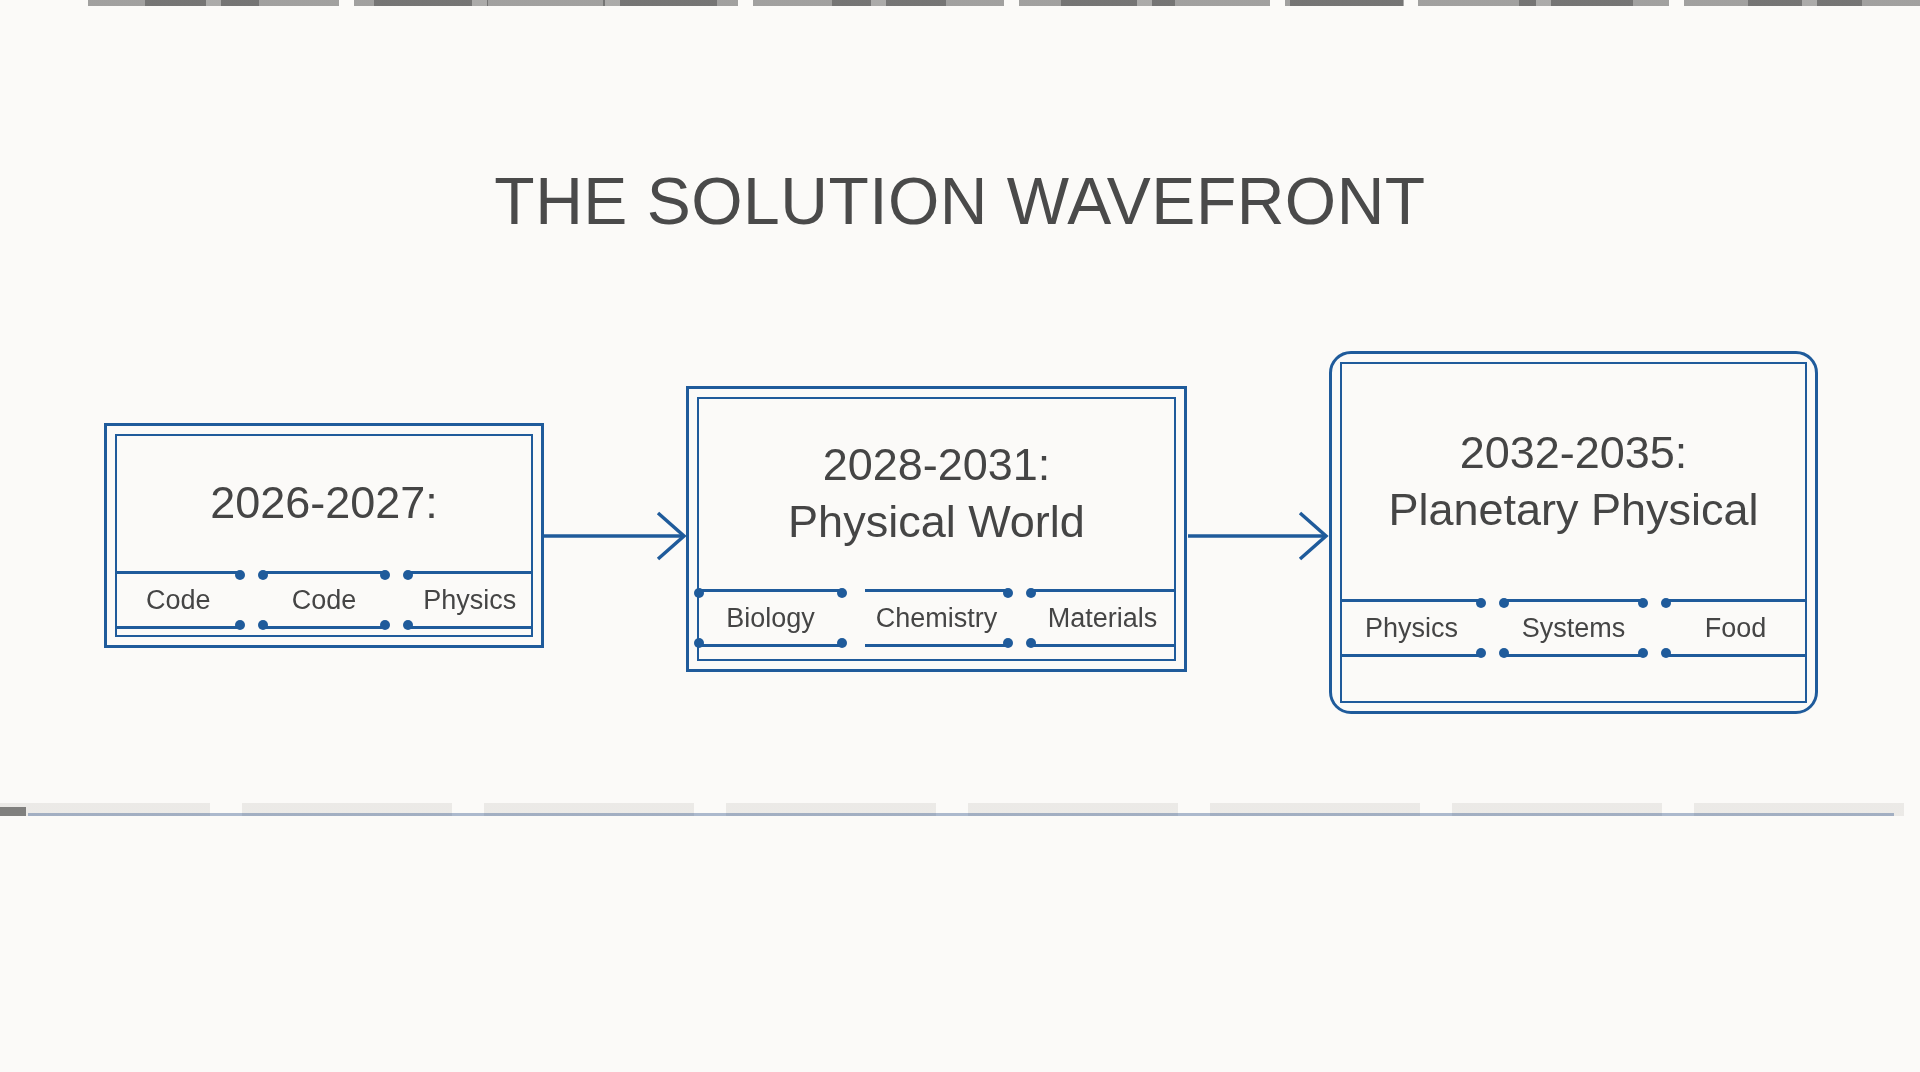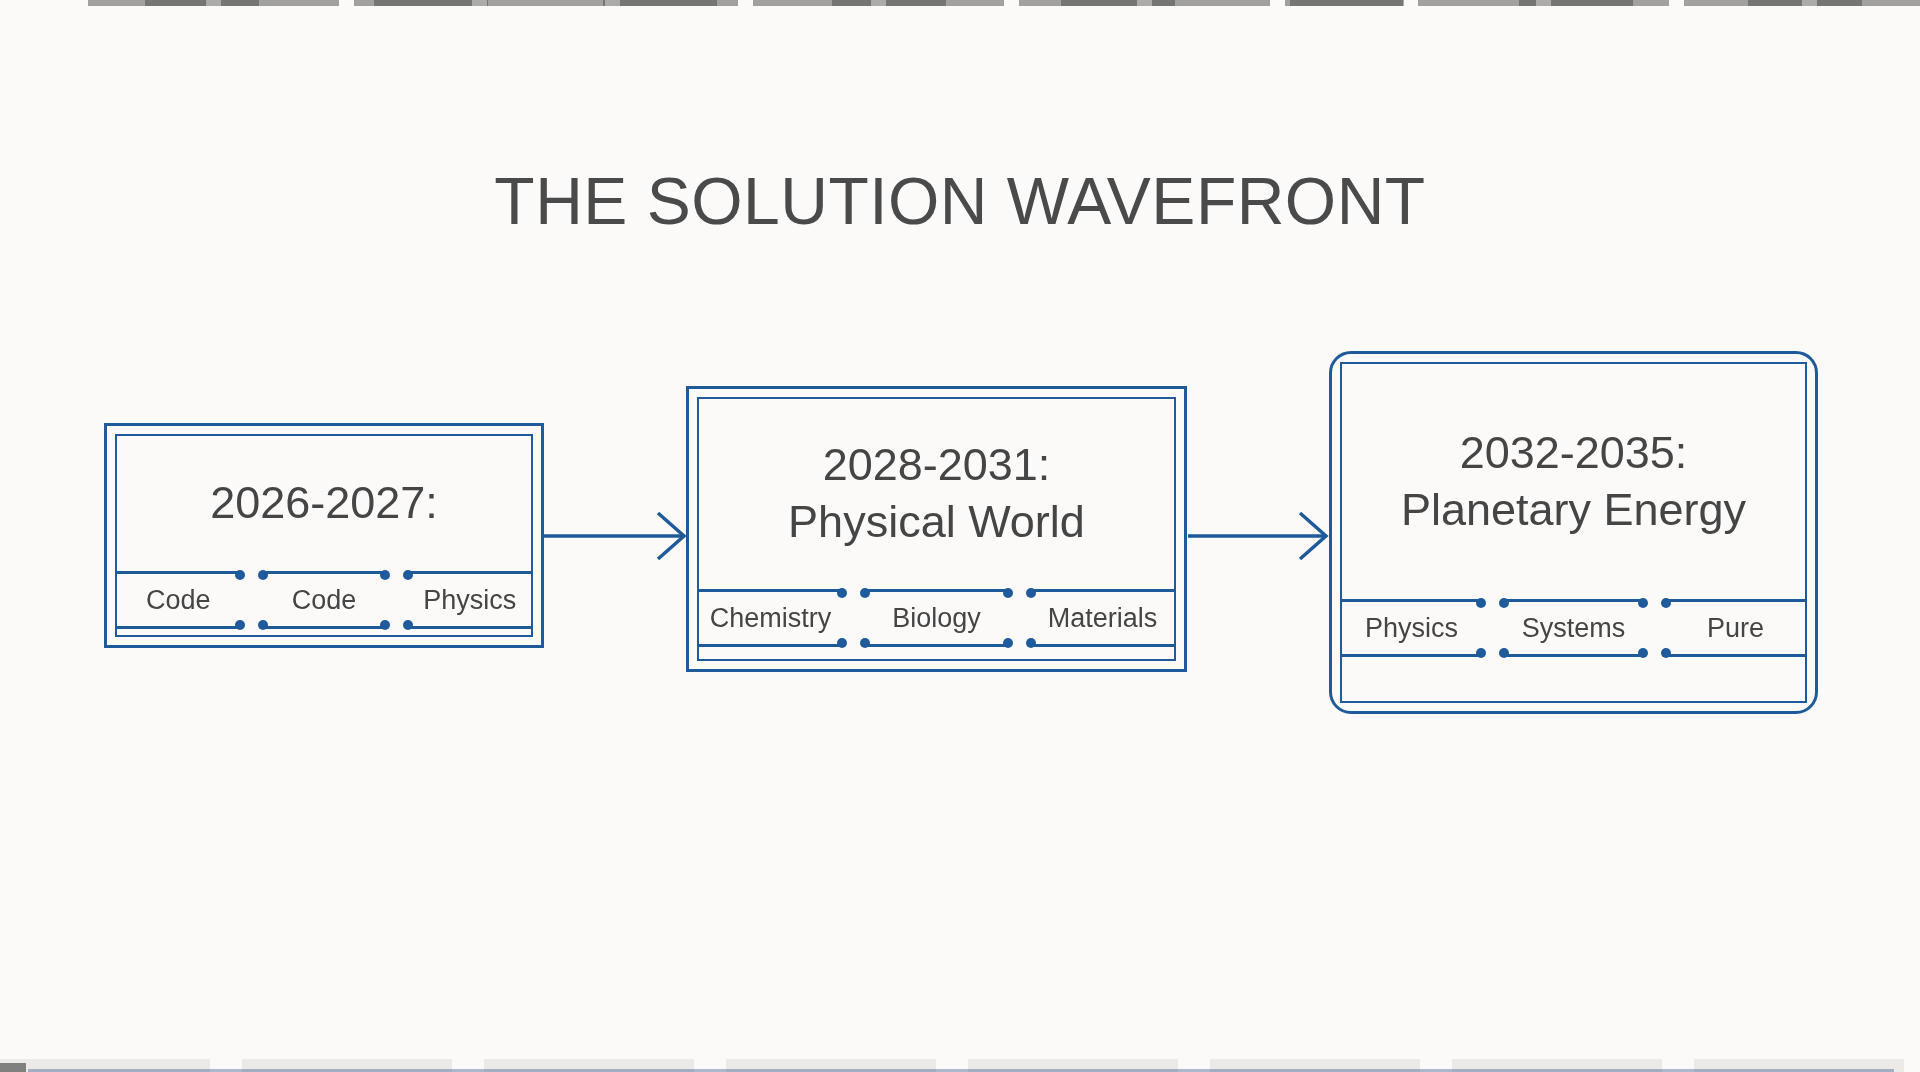--- a/index.html
+++ b/index.html
@@ -2,21 +2,21 @@
 <html style="--bg: #fbfaf8; --accent: #1f5b9b; --title-color: #4a4a4a; --text-color: #454545;"><head>
 <meta charset="utf-8">
 <style>
   * { margin:0; padding:0; box-sizing:border-box; }
   html,body { background:#fbfaf8; }
   body { font-family:"Liberation Sans", sans-serif; }
 
   .canvas{
     position:relative;
     width:1920px;
-    height:1072px;
+    height:816px;
     background:var(--bg,#fbfaf8);
     overflow:hidden;
   }
 
   
   .page-title{
     position:absolute;
     top:163px; left:0; right:0;
     text-align:center;
     font-size:66px;
@@ -173,29 +173,29 @@
   </svg>
 
   <section class="stage s2" style="left:686px; top:386px; width:501px; height:286px;">
     <div class="inner">
       <div class="title-zone">
         <div class="stage-years">2028-2031:</div>
         <div class="stage-name">Physical World</div>
       </div>
       <div class="tag-zone">
         <div class="tag-cell">
+          <span class="tag-label">Biology</span>
+          <i class="dot tl"></i>
+          <i class="dot tr"></i>
+          <i class="dot bl"></i>
+          <i class="dot br"></i>
+        </div>
+        <div class="tag-cell">
           <span class="tag-label">Chemistry</span>
           <i class="dot tr"></i>
-          <i class="dot br"></i>
-        </div>
-        <div class="tag-cell">
-          <span class="tag-label">Biology</span>
-          <i class="dot tl"></i>
-          <i class="dot tr"></i>
-          <i class="dot bl"></i>
           <i class="dot br"></i>
         </div>
         <div class="tag-cell">
           <span class="tag-label">Materials</span>
           <i class="dot tl"></i>
           <i class="dot bl"></i>
         </div>
       </div>
       <div class="spacer"></div>
     </div>
@@ -203,37 +203,37 @@
 
   <svg class="arrow" style="left:1188px; top:504px;" width="141" height="64" viewBox="0 0 141 64">
     <line x1="0" y1="32" x2="138" y2="32"></line>
     <polyline points="112,9 138,32 112,55"></polyline>
   </svg>
 
   <section class="stage s3" style="left:1329px; top:351px; width:489px; height:363px;border-radius:22px;">
     <div class="inner">
       <div class="title-zone">
         <div class="stage-years">2032-2035:</div>
-        <div class="stage-name">Planetary Energy</div>
+        <div class="stage-name">Planetary Physical</div>
       </div>
       <div class="tag-zone">
         <div class="tag-cell">
           <span class="tag-label">Physics</span>
           <i class="dot tr"></i>
           <i class="dot br"></i>
         </div>
         <div class="tag-cell">
           <span class="tag-label">Systems</span>
           <i class="dot tl"></i>
           <i class="dot tr"></i>
           <i class="dot bl"></i>
           <i class="dot br"></i>
         </div>
         <div class="tag-cell">
-          <span class="tag-label">Pure</span>
+          <span class="tag-label">Food</span>
           <i class="dot tl"></i>
           <i class="dot bl"></i>
         </div>
       </div>
       <div class="spacer"></div>
     </div>
   </section>
 
   <div class="bottom-blocks"></div>
   <div class="bottom-line"></div>

